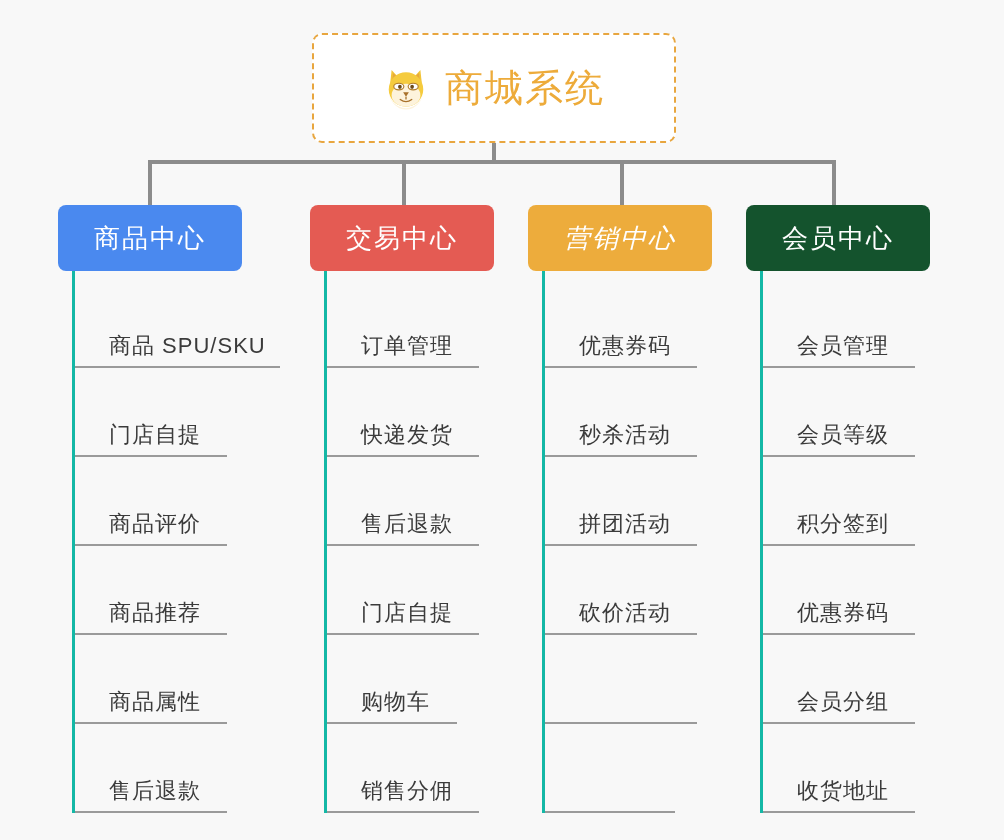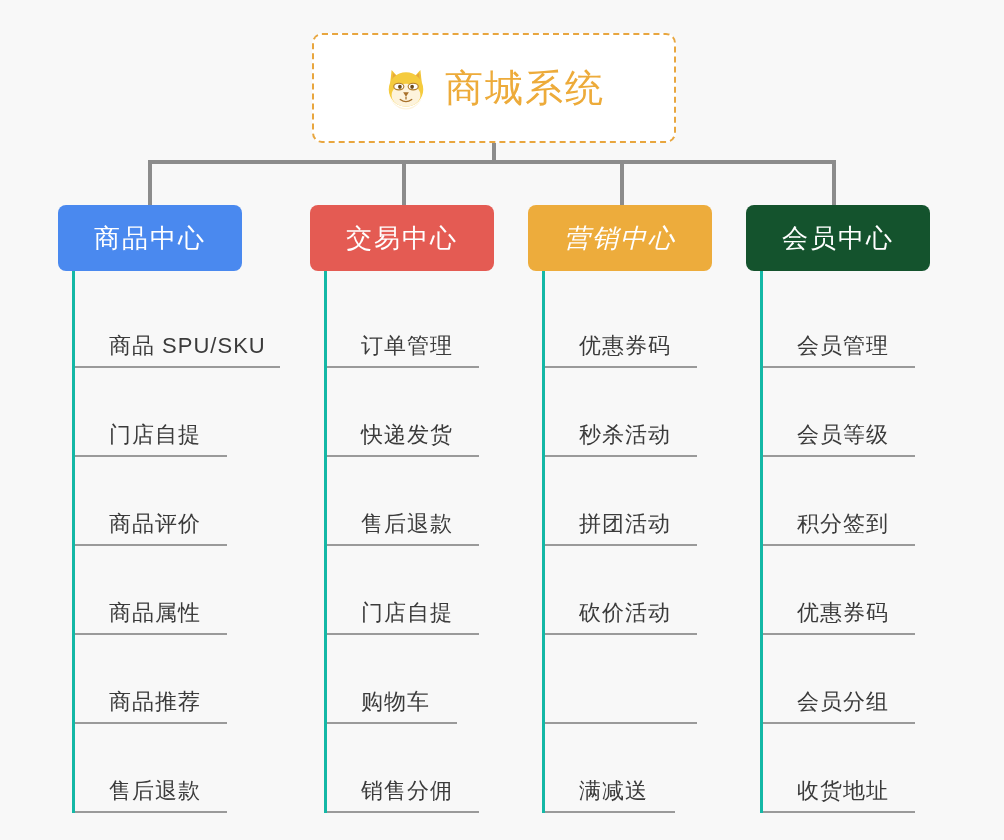--- a/index.html
+++ b/index.html
@@ -167,25 +167,25 @@
       <div class="leaf-item">
         <span class="leaf-underline" style="width:152px;"></span>
         <span class="leaf-label">门店自提</span>
       </div>
       <div class="leaf-item">
         <span class="leaf-underline" style="width:152px;"></span>
         <span class="leaf-label">商品评价</span>
       </div>
       <div class="leaf-item">
         <span class="leaf-underline" style="width:152px;"></span>
+        <span class="leaf-label">商品推荐</span>
+      </div>
+      <div class="leaf-item">
+        <span class="leaf-underline" style="width:152px;"></span>
         <span class="leaf-label">商品属性</span>
-      </div>
-      <div class="leaf-item">
-        <span class="leaf-underline" style="width:152px;"></span>
-        <span class="leaf-label">商品推荐</span>
       </div>
       <div class="leaf-item">
         <span class="leaf-underline" style="width:152px;"></span>
         <span class="leaf-label">售后退款</span>
       </div>
     </div>
   </div>
 
   <div class="column" style="left:310px;">
     <div class="cat-header" style="width: 184px; background: rgb(228, 91, 83);">
@@ -238,21 +238,20 @@
       </div>
       <div class="leaf-item">
         <span class="leaf-underline" style="width:152px;"></span>
         <span class="leaf-label">砍价活动</span>
       </div>
       <div class="leaf-item">
         <span class="leaf-underline" style="width:152px;"></span>
       </div>
       <div class="leaf-item">
         <span class="leaf-underline" style="width:130px;"></span>
-        <span class="leaf-label">满减送</span>
       </div>
     </div>
   </div>
 
   <div class="column" style="left:746px;">
     <div class="cat-header" style="width: 184px; background: #14532d;">
       <span>会员中心</span>
     </div>
     <div class="leaf-list">
       <div class="leaf-item">

